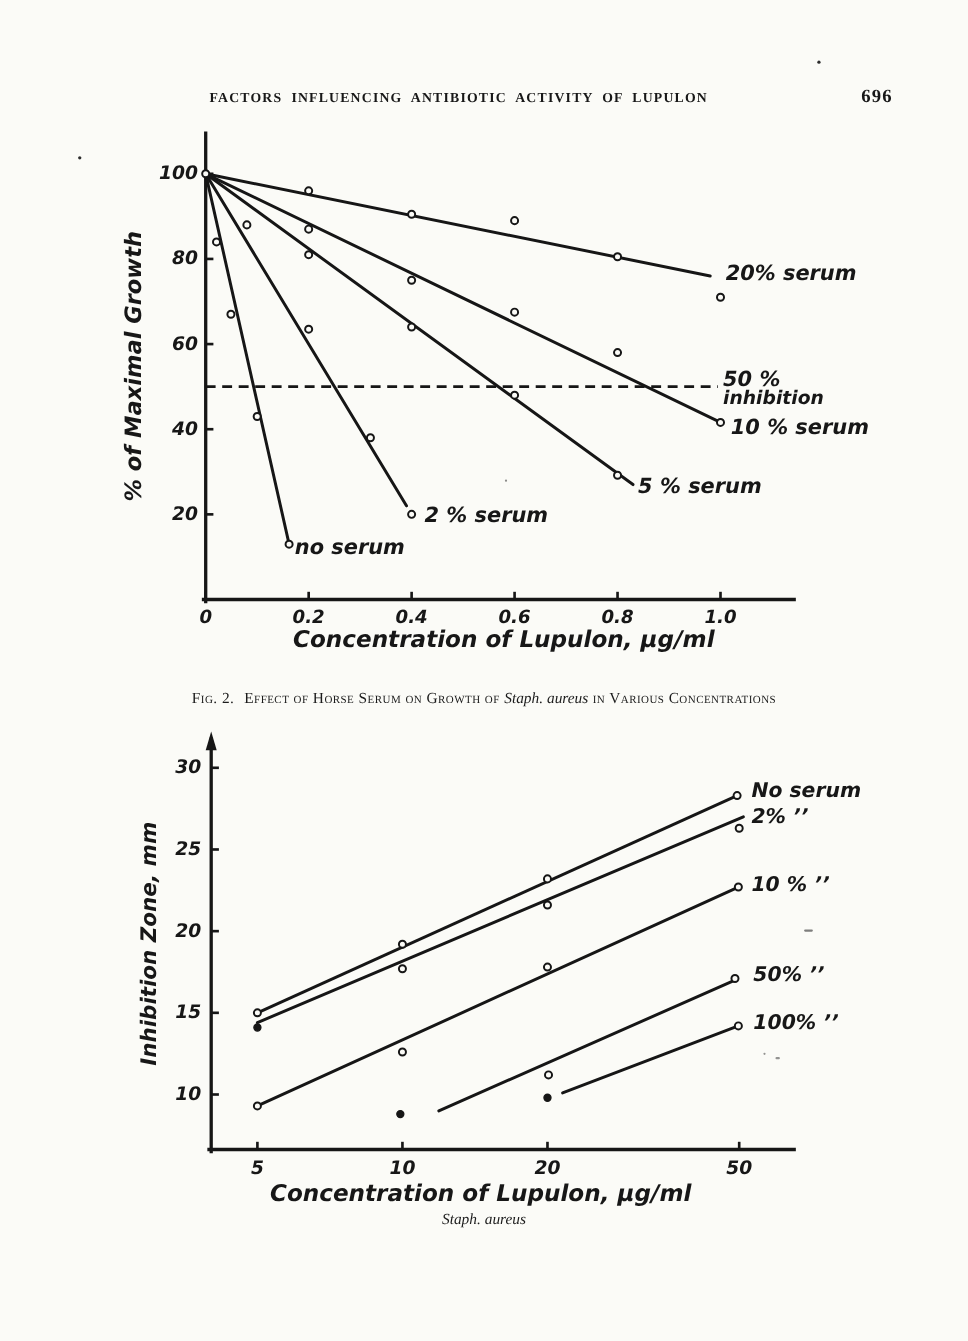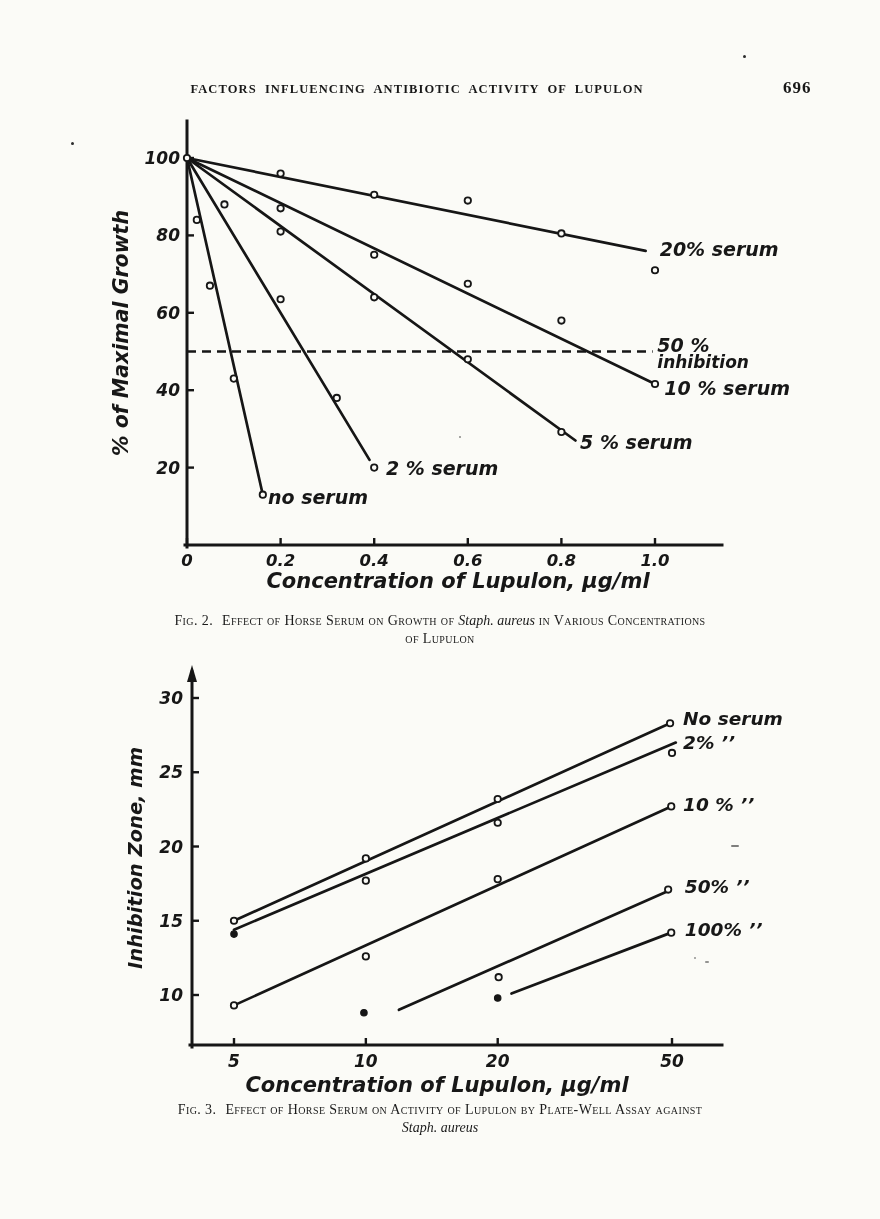--- a/index.html
+++ b/index.html
@@ -156,27 +156,25 @@
       <circle cx="363.9393533345506" cy="1012.8199999999999" r="3.2" class="ptf"></circle>
       <circle cx="498.6510112509979" cy="977.1800000000001" r="3.2" class="pt"></circle>
       <circle cx="668.1570211533128" cy="889.5649999999999" r="3.2" class="pt"></circle>
       <text x="684.8700946261218" y="886.595" text-anchor="start" dominant-baseline="central" class="hw" font-size="18.5">50% ’’</text>
       <circle cx="497.7022762016475" cy="997.97" r="3.2" class="ptf"></circle>
       <circle cx="671.2375902295801" cy="932.63" r="3.2" class="pt"></circle>
       <text x="684.8700946261218" y="929.66" text-anchor="start" dominant-baseline="central" class="hw" font-size="18.5">100% ’’</text>
     </g>
   </svg>
 
-<div class="caption" style="top:612px">
+<div class="caption" style="top:627px">
   <div><span class="sc figlab">Fig. 2.</span><span class="sc segsp">Effect of Horse Serum on Growth of</span><span class="it segsp">Staph. aureus</span><span class="sc">in Various Concentrations</span></div>
-  <div class="sc">of Lupulon</div>
 </div>
 
 <div class="caption" style="top:1101px">
-  <div><span class="sc figlab">Fig. 3.</span><span class="sc">Effect of Horse Serum on Activity of Lupulon by Plate-Well Assay against</span></div>
   <div class="it">Staph. aureus</div>
 </div>
 
 <div class="speck" style="left:743px;top:55px;width:3px;height:3px;"></div>
 <div class="speck" style="left:71px;top:142px;width:3px;height:3px;"></div>
 <div class="speck" style="left:459px;top:436px;width:2px;height:2px;opacity:.55"></div>
 <div class="speck" style="left:731px;top:845px;width:8px;height:2px;border-radius:1px;opacity:.6"></div>
 <div class="speck" style="left:694px;top:957px;width:2px;height:2px;opacity:.5"></div>
 <div class="speck" style="left:705px;top:961px;width:4px;height:2px;border-radius:1px;opacity:.5"></div>
 

